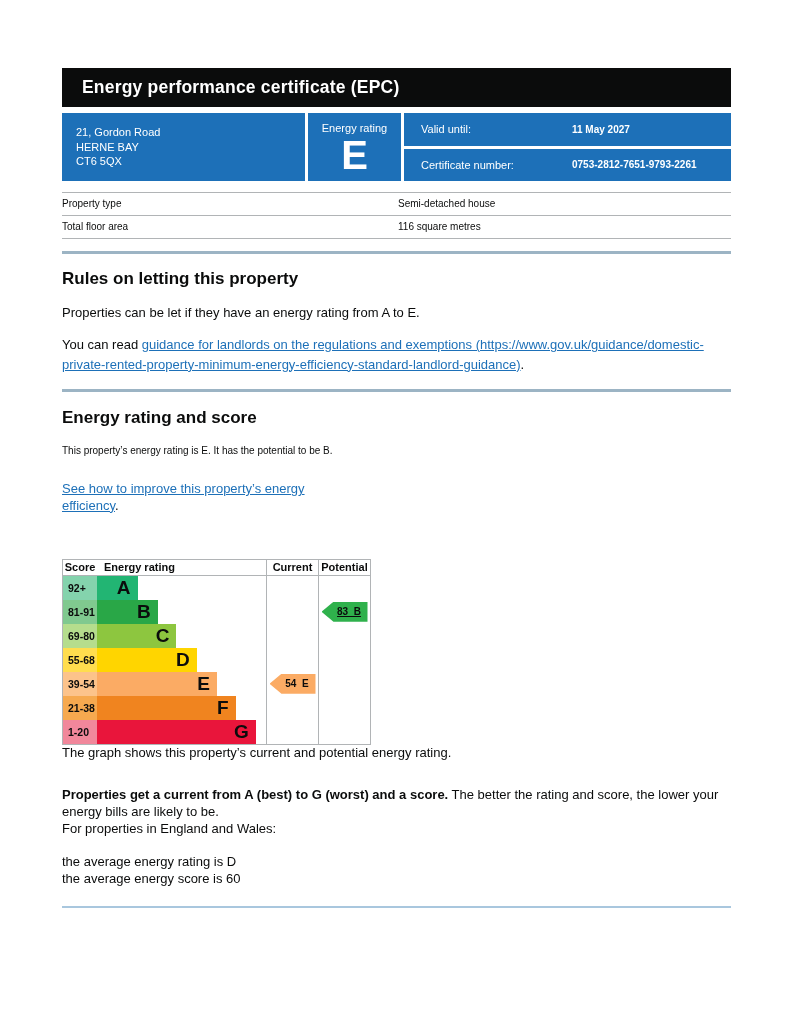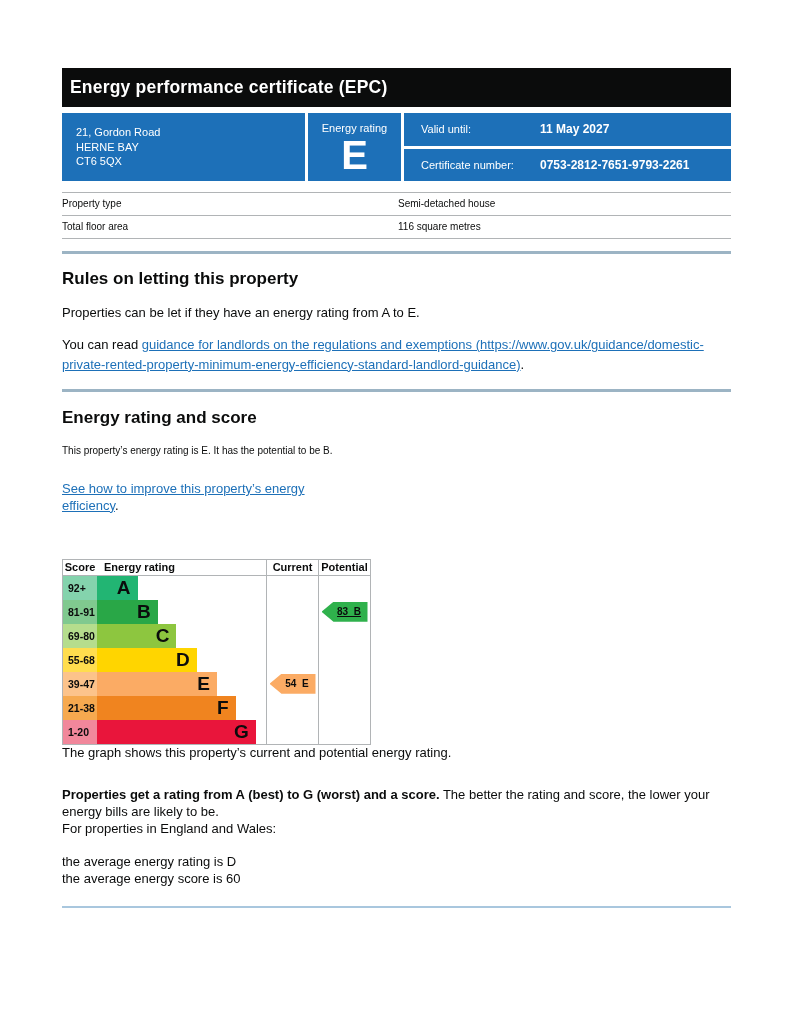--- a/index.html
+++ b/index.html
@@ -2,34 +2,34 @@
 <html><head>
 <meta charset="utf-8">
 <style>
   * { margin:0; padding:0; box-sizing:border-box; }
   html,body { background:#ffffff; }
   body { font-family:"Liberation Sans", sans-serif; color:#0b0c0c; }
   .page { position:relative; width:792px; height:1024px; background:#fff; overflow:hidden; }
   .content { padding:68px 61px 0 62px; }
 
   
-  .title-bar { background:#0b0c0c; color:#fff; height:39px; display:flex; align-items:center; padding-left:8px; }
+  .title-bar { background:#0b0c0c; color:#fff; height:39px; display:flex; align-items:center; padding-left:20px; }
   .title-bar h1 { font-size:17.5px; font-weight:bold; letter-spacing:0.2px; }
 
   
   .summary { display:flex; gap:3px; height:68px; margin-top:6px; }
   .summary .box { background:#1d70b8; color:#fff; }
   .addr-box { flex:0 0 243px; padding:12px 14px; font-size:11px; line-height:1.32; }
   .rating-box { flex:0 0 93px; display:flex; flex-direction:column; align-items:center; padding-top:9px; }
   .rating-box .lbl { font-size:11px; }
   .rating-box .big { font-size:40px; font-weight:bold; line-height:1.05; }
   .meta-col { flex:1; display:flex; flex-direction:column; gap:3px; }
   .meta-row { background:#1d70b8; color:#fff; flex:1; display:flex; align-items:center; padding-left:17px; font-size:11px; }
   .meta-row .m-label { width:119px; }
-  .meta-row .m-value { font-weight:bold; font-size:12px; }
+  .meta-row .m-value { font-weight:bold; font-size:10px;margin-left:32px; }
 
   
   .facts { margin-top:11px; border-top:1px solid #b1b4b6; }
   .facts .f-row { display:flex; border-bottom:1px solid #b1b4b6; padding:5px 0 6px 0; font-size:10px; }
   .facts .f-label { width:336px; }
 
   .divider { height:3px; background:#9cb4c4; border:0; }
   .divider-1 { margin-top:12px; }
   .divider-2 { margin-top:15px; }
   .divider-bottom { height:2px; background:#a9c7de; margin-top:18px; }
@@ -168,21 +168,21 @@
                 <div class="cell-score" style="background: rgb(255, 221, 78);">55-68</div>
                 <div class="cell-band">
                   <div class="band-bar" style="background: rgb(255, 213, 0); width: 59%;">
                     <span class="band-letter">D</span>
                   </div>
                 </div>
                 <div class="cell-cur"></div>
                 <div class="cell-pot"></div>
               </div>
               <div class="chart-row">
-                <div class="cell-score" style="background: rgb(252, 195, 139);">39-47</div>
+                <div class="cell-score" style="background: rgb(252, 195, 139);">39-54</div>
                 <div class="cell-band">
                   <div class="band-bar" style="background: rgb(251, 171, 100); width: 71%;">
                     <span class="band-letter">E</span>
                   </div>
                 </div>
                 <div class="cell-cur">
                   <div class="pointer" style="background: rgb(251, 171, 100);">54&nbsp;&nbsp;E</div>
                 </div>
                 <div class="cell-pot"></div>
               </div>
@@ -205,21 +205,21 @@
                 </div>
                 <div class="cell-cur"></div>
                 <div class="cell-pot"></div>
               </div>
             </div>
         </div>
       </div>
 
       <div class="col-right">
         <p>The graph shows this property’s current and potential energy rating.</p>
-        <p class="rp2"><strong>Properties get a rating from A (best) to G (worst) and a score.</strong><span> The better the rating and score, the lower your energy bills are likely to be.</span></p>
+        <p class="rp2"><strong>Properties get a current from A (best) to G (worst) and a score.</strong><span> The better the rating and score, the lower your energy bills are likely to be.</span></p>
         <p class="rp3">For properties in England and Wales:</p>
         <p class="rp4"><span>the average energy rating is D</span><br><span>the average energy score is 60</span></p>
       </div>
     </div>
 
     <div class="divider-bottom"></div>
 
   </div>
 </div>
 

